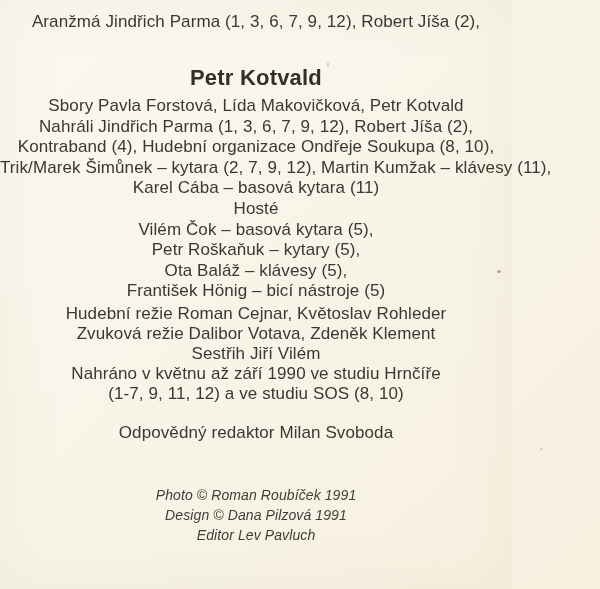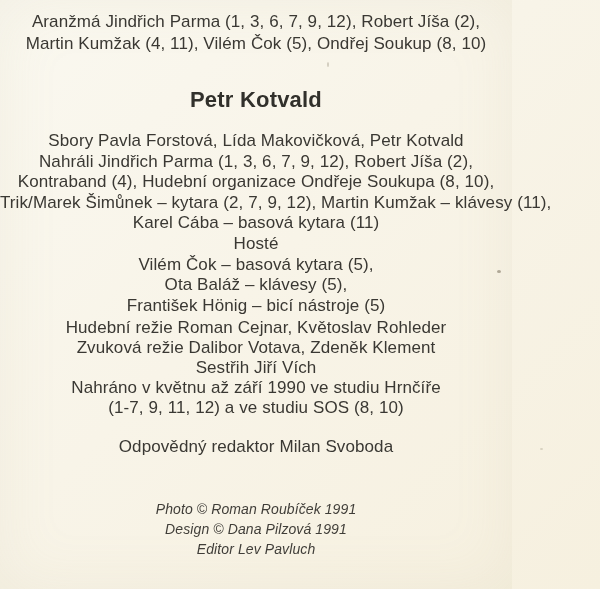--- a/index.html
+++ b/index.html
@@ -36,21 +36,21 @@
   }
   .page-title {
     margin-top: 33px;
     font-size: 22px;
     font-weight: bold;
     line-height: 24px;
     color: #31302b;
     letter-spacing: 0.2px;
   }
   .block-credits {
-    margin-top: 19px;
+    margin-top: 6px;
   }
   .block-credits .line {
     line-height: 20.6px;
   }
   .block-production {
     margin-top: 2px;
   }
   .block-production .line {
     line-height: 20px;
   }
@@ -76,41 +76,41 @@
   .speck2 { left: 327px; top: 62px;  width: 2px; height: 5px; background: rgba(120,110,90,0.30); }
   .speck3 { left: 540px; top: 448px; width: 3px; height: 2px; background: rgba(120,110,90,0.25); }
 </style>
 </head>
 <body>
 
 <div class="page">
 
   <div class="block-arrangers">
     <div class="line">Aranžmá Jindřich Parma (1, 3, 6, 7, 9, 12), Robert Jíša (2),</div>
-    <div class="line">Martin Kumžak (4, 11), Vilém Čok (5), Ondřej Soukup (8, 10)</div>
   </div>
 
   <div class="page-title">Petr Kotvald</div>
 
   <div class="block-credits">
     <div class="line">Sbory Pavla Forstová, Lída Makovičková, Petr Kotvald</div>
     <div class="line">Nahráli Jindřich Parma (1, 3, 6, 7, 9, 12), Robert Jíša (2),</div>
     <div class="line">Kontraband (4), Hudební organizace Ondřeje Soukupa (8, 10),</div>
     <div class="line">Trik/Marek Šimůnek – kytara (2, 7, 9, 12), Martin Kumžak – klávesy (11),</div>
     <div class="line">Karel Cába – basová kytara (11)</div>
     <div class="line">Hosté</div>
     <div class="line">Vilém Čok – basová kytara (5),</div>
+    <div class="line">Petr Roškaňuk – kytary (5),</div>
     <div class="line">Ota Baláž – klávesy (5),</div>
     <div class="line">František Hönig – bicí nástroje (5)</div>
   </div>
 
   <div class="block-production">
     <div class="line">Hudební režie Roman Cejnar, Květoslav Rohleder</div>
     <div class="line">Zvuková režie Dalibor Votava, Zdeněk Klement</div>
-    <div class="line">Sestřih Jiří Vích</div>
+    <div class="line">Sestřih Jiří Vilém</div>
     <div class="line">Nahráno v květnu až září 1990 ve studiu Hrnčíře</div>
     <div class="line">(1-7, 9, 11, 12) a ve studiu SOS (8, 10)</div>
   </div>
 
   <div class="block-redaktor">
     <div class="line">Odpovědný redaktor Milan Svoboda</div>
   </div>
 
   <div class="block-footer">
     <div class="line">Photo © Roman Roubíček 1991</div>

